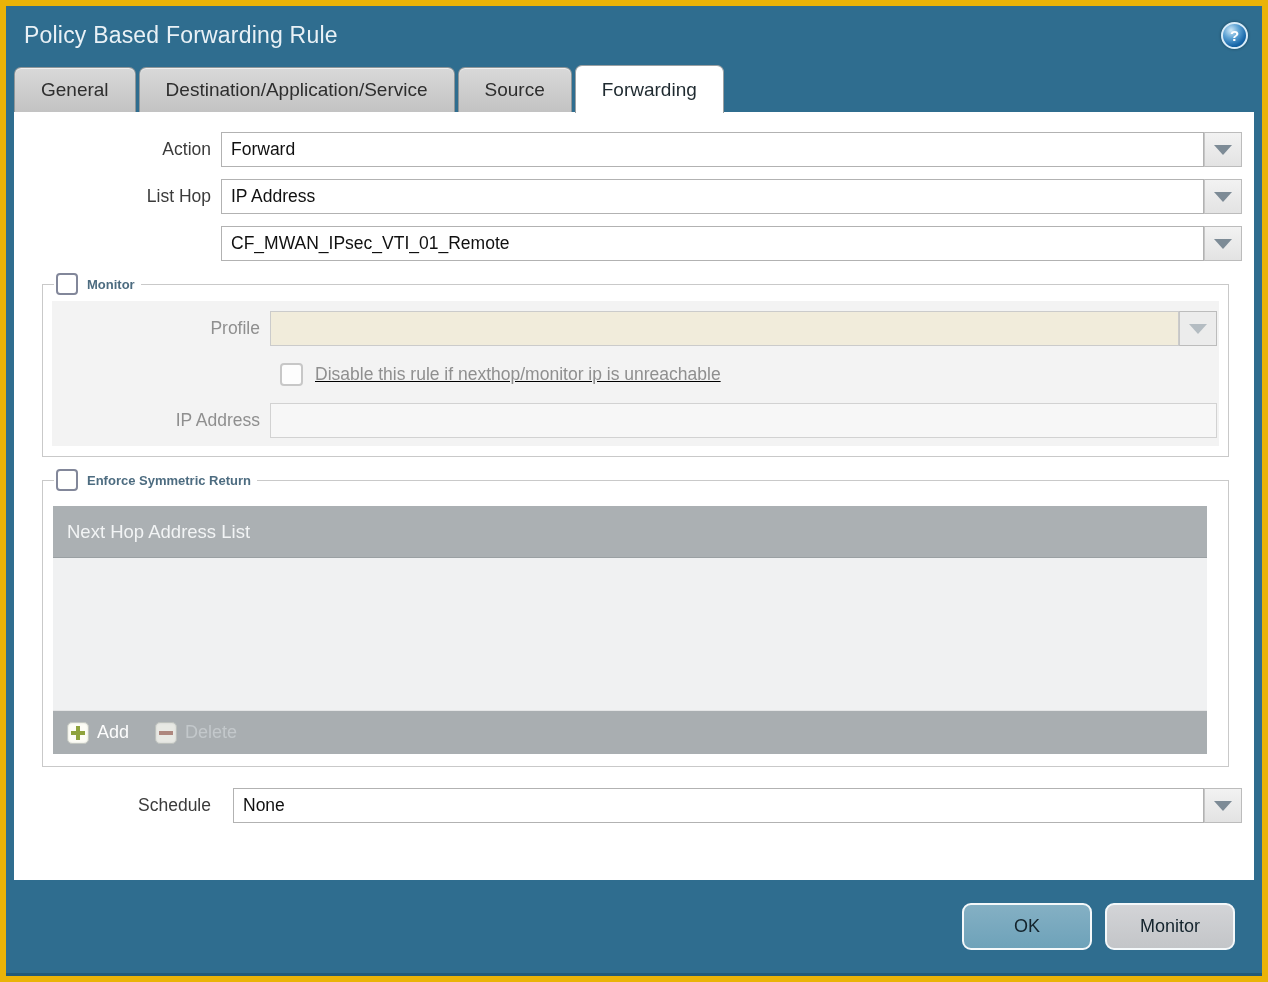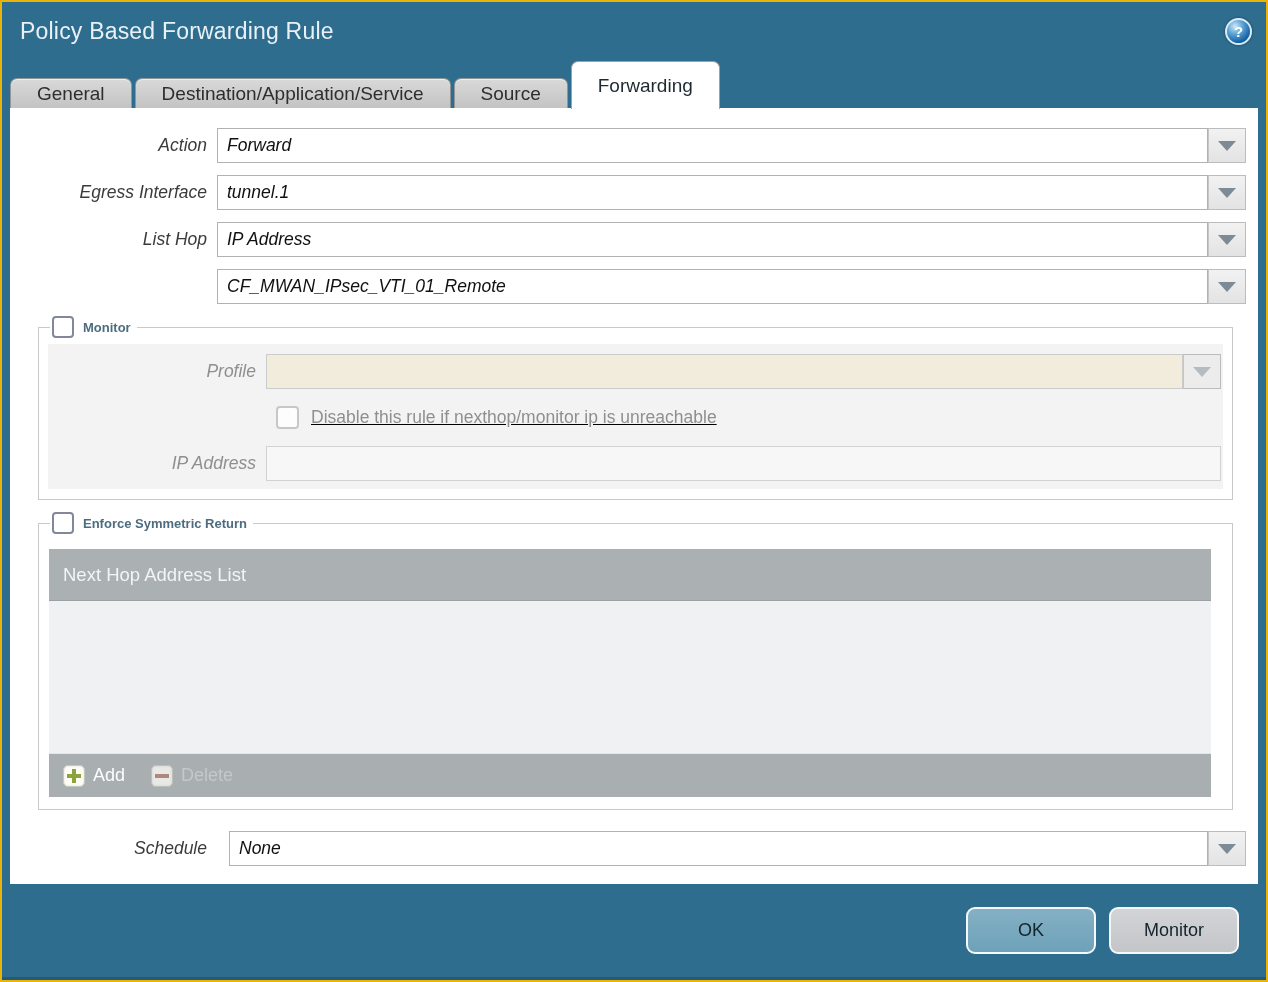--- a/index.html
+++ b/index.html
@@ -1,58 +1,58 @@
 <!DOCTYPE html>
 <html><head>
 <meta charset="utf-8">
 <style>
   * { margin:0; padding:0; box-sizing:border-box; }
   html,body { width:1268px; height:982px; }
   body { font-family:"Liberation Sans", sans-serif; background:#000; }
 
   .window {
     position:relative; width:1268px; height:982px;
-    background:#2f6d8f; border:2px solid #eab308;
+    background:#2f6d8f; border:6px solid #eab308;
     display:flex; flex-direction:column;justify-content:center;
   }
 
   
   .titlebar { height:58px; display:flex; align-items:center; justify-content:space-between; padding:0 14px 0 18px; }
   .title { color:#e9f1f6; font-size:23px; font-weight:400; letter-spacing:.2px; }
   .help-btn {
     width:27px; height:27px; border-radius:50%;
     background:radial-gradient(circle at 35% 28%, #cfe8f7 0%, #5ea3d4 35%, #1565a8 70%, #0b4c85 100%);
     border:2px solid #d9ecf8; box-shadow:0 0 3px rgba(0,0,0,.4);
     color:#fff; font-size:15px; font-weight:bold; line-height:23px; text-align:center;
     cursor:pointer; user-select:none;
   }
 
   
   .tabs { display:flex; align-items:flex-end; padding-left:8px; height:48px; position:relative; z-index:2; }
   .tab {
-    height:30px; display:flex; align-items:center; justify-content:center;
+    height:45px; display:flex; align-items:center; justify-content:center;
     padding:0 26px; margin-right:3px;
     background:linear-gradient(#d9d9d9, #c3c3c3);
     border:1px solid #8f9699; border-bottom:none;
     border-radius:7px 7px 0 0;
     font-size:19px; color:#2e2e2e; cursor:pointer; white-space:nowrap;
     box-shadow:inset 0 1px 0 #efefef;
   }
   .tab.active {
     background:#ffffff; height:48px; color:#1f2a30;
     border-color:#9aa0a3; box-shadow:none; margin-bottom:-1px;
   }
 
   
   .content {
     background:#ffffff; margin:0 8px; flex:1 1 auto;
     border-top:1px solid #fff; padding:19px 12px 0 0; overflow:hidden;
   }
 
-  .form-row { display:flex; align-items:center; margin-bottom:12px;font-style:italic; }
+  .form-row { display:flex; align-items:center; margin-bottom:12px; }
   .form-row .lbl {
     width:207px; text-align:right; padding-right:10px;
     font-size:17.5px; color:#3b3b3b; flex:0 0 207px;
   }
   .combo { flex:1 1 auto; display:flex; height:35px; }
   .combo .val {
     flex:1 1 auto; background:#fff; border:1px solid #b2b2b2;
     font-size:17.5px; color:#101010; padding:0 0 0 9px;
     display:flex; align-items:center; overflow:hidden; white-space:nowrap;
   }
@@ -152,29 +152,20 @@
     <div class="form-row">
       <div class="lbl">Action</div>
       <div class="combo">
         <div class="val">Forward</div>
         <div class="drop">
             <span class="tri"></span>
           </div>
       </div>
     </div>
 
-    <div class="form-row">
-      <div class="lbl">Egress Interface</div>
-      <div class="combo">
-        <div class="val">tunnel.1</div>
-        <div class="drop">
-            <span class="tri"></span>
-          </div>
-      </div>
-    </div>
 
     <div class="form-row">
       <div class="lbl">List Hop</div>
       <div class="combo">
         <div class="val">IP Address</div>
         <div class="drop">
             <span class="tri"></span>
           </div>
       </div>
     </div>

